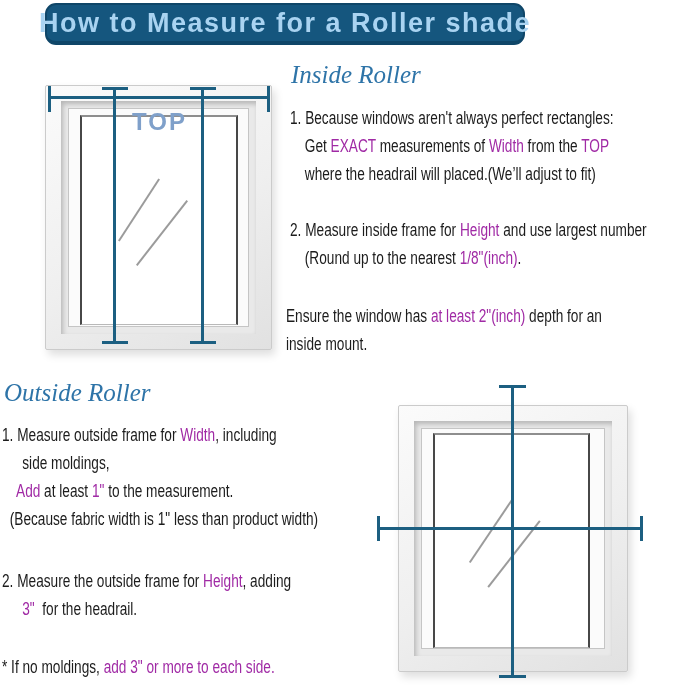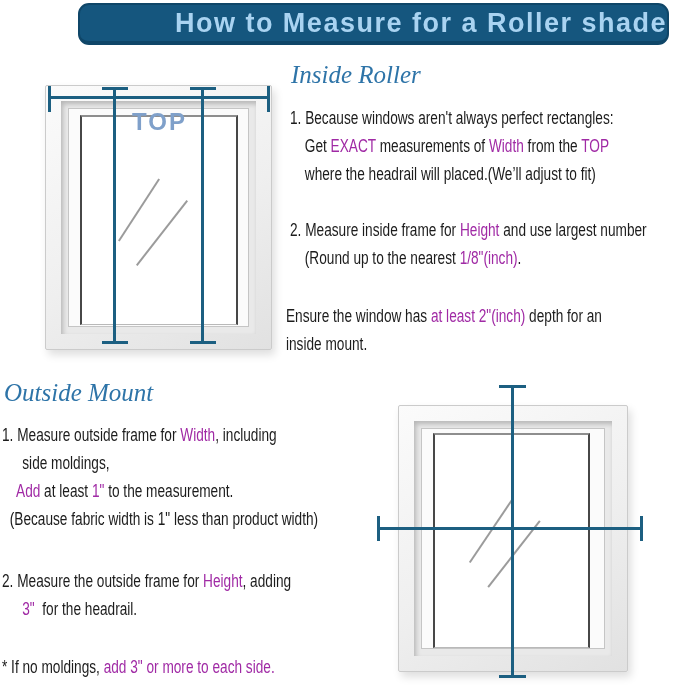--- a/index.html
+++ b/index.html
@@ -6,25 +6,25 @@
   html,body { background:#ffffff; }
   body {
     width:679px; height:685px; position:relative; overflow:hidden;
     font-family:"Liberation Sans", sans-serif;
     color:var(--body-text,#1c1c1c);
   }
   .abs { position:absolute; }
 
   
   #banner {
-    left:45px; top:3px; width:591px; height:42px;
+    left:45px; top:3px; width:480px; height:42px;
     background:var(--header-bg,#15567E);
     border:2px solid #0F4668; border-bottom-width:4px;
     border-radius:11px;
-    display:flex; align-items:center; justify-content:flex-end;margin-left:33px;
+    display:flex; align-items:center; justify-content:center;
   }
   #banner-title {
     color:var(--header-text,#A9D3F1);
     font-size:27px; font-weight:bold; letter-spacing:1.5px;
     white-space:nowrap;
   }
 
   
   .heading {
     font-family:"Liberation Serif", serif; font-style:italic;
@@ -150,21 +150,21 @@
 </div>
 <div id="p-in2" class="abs para">
   <div class="tline"><span class="run-k">2. Measure inside frame for </span><span class="run-p">Height</span><span class="run-k"> and use largest number</span></div>
   <div class="tline ind-a"><span class="run-k">(Round up to the nearest </span><span class="run-p">1/8"(inch)</span><span class="run-k">.</span></div>
 </div>
 <div id="p-in3" class="abs para">
   <div class="tline"><span class="run-k">Ensure the window has </span><span class="run-p">at least 2"(inch)</span><span class="run-k"> depth for an</span></div>
   <div class="tline"><span class="run-k">inside mount.</span></div>
 </div>
 
-<div id="outside-heading" class="abs heading">Outside Mount</div>
+<div id="outside-heading" class="abs heading">Outside Roller</div>
 <div id="p-out1" class="abs para">
   <div class="tline"><span class="run-k">1. Measure outside frame for </span><span class="run-p">Width</span><span class="run-k">, including</span></div>
   <div class="tline ind-b"><span class="run-k">side moldings,</span></div>
   <div class="tline ind-c"><span class="run-p">Add</span><span class="run-k"> at least </span><span class="run-p">1"</span><span class="run-k"> to the measurement.</span></div>
   <div class="tline ind-d"><span class="run-k">(Because fabric width is 1" less than product width)</span></div>
 </div>
 <div id="p-out2" class="abs para">
   <div class="tline"><span class="run-k">2. Measure the outside frame for </span><span class="run-p">Height</span><span class="run-k">, adding</span></div>
   <div class="tline ind-b"><span class="run-p">3"</span><span class="run-k">  for the headrail.</span></div>
 </div>

